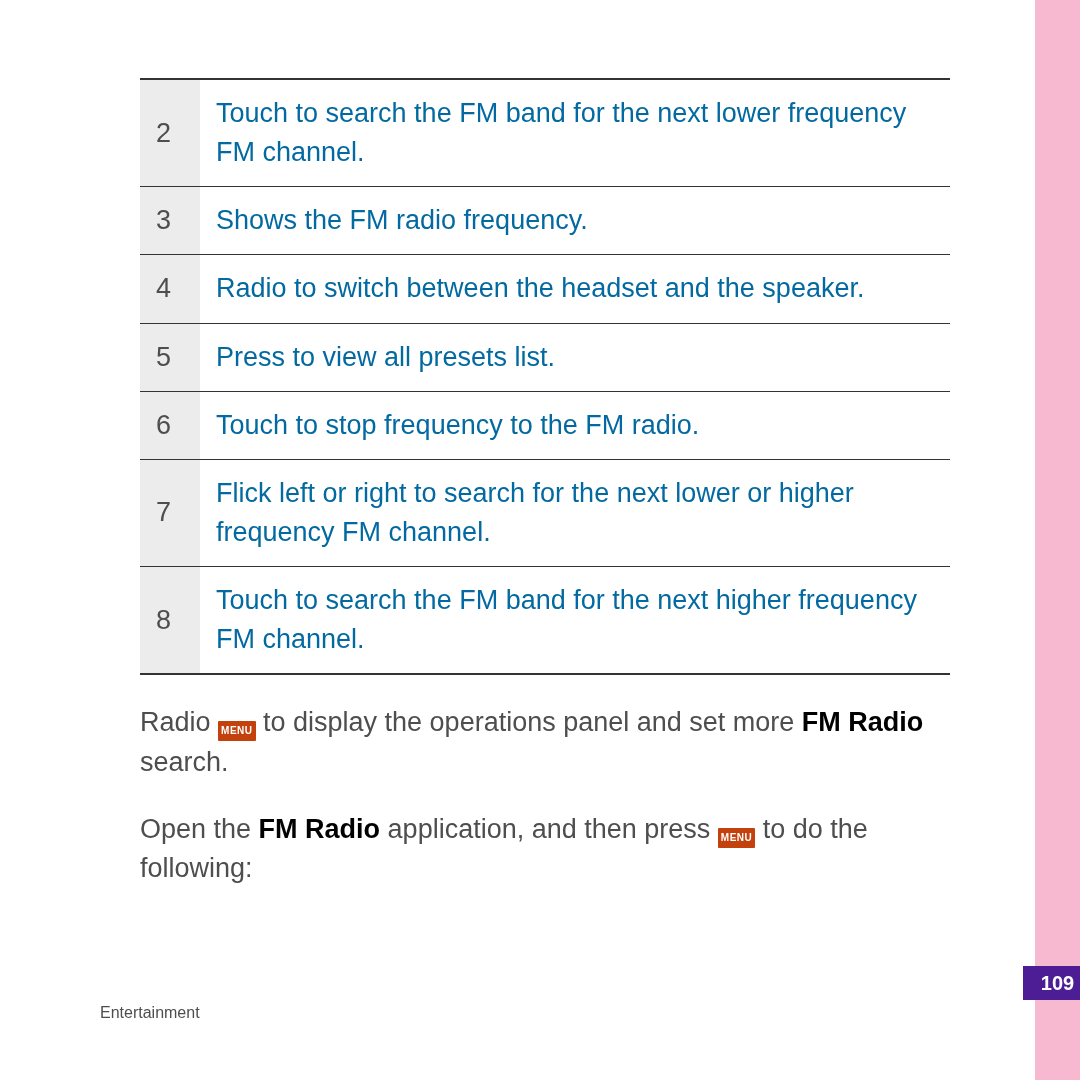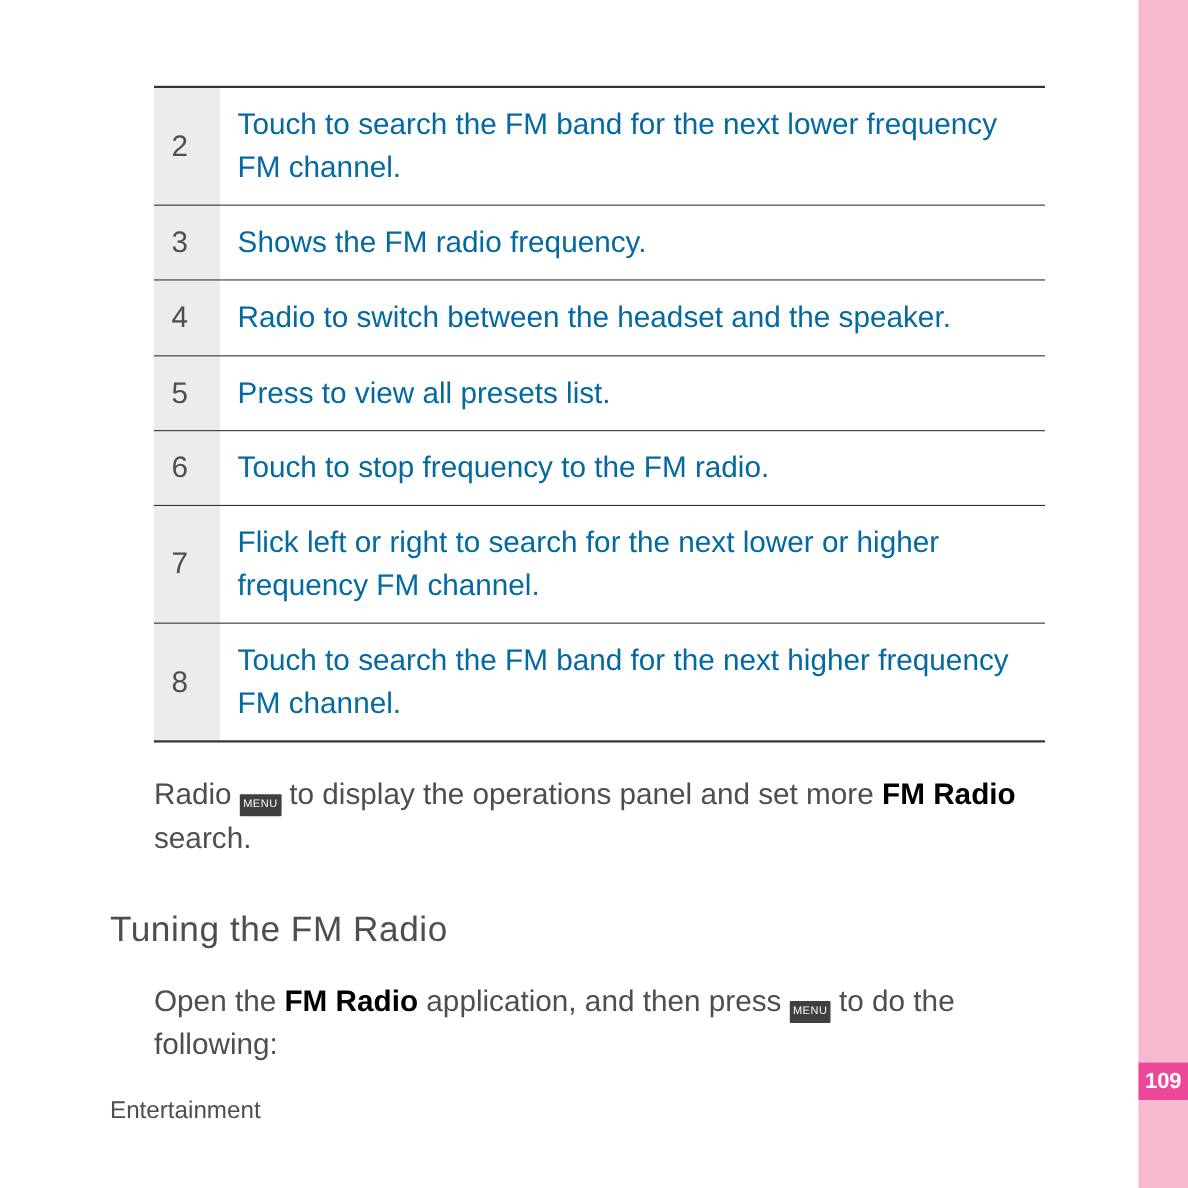--- a/index.html
+++ b/index.html
@@ -22,26 +22,27 @@
     width: 45px;
     height: 1080px;
     background: #f6b9cf;
   }
   .side-page-badge {
     position: absolute;
     right: 0;
     bottom: 80px;
     width: 45px;
     height: 34px;
-    background: #ec4899;
+    background: #4c1d95;
     color: #ffffff;
     font-size: 20px;
     line-height: 34px;
     text-align: center;
     font-weight: 600;
+    padding-left: 12px;
   }
 
   
   .page {
     position: absolute;
     left: 100px;
     top: 0;
     width: 880px;
     height: 1080px;
     box-sizing: border-box;
@@ -78,45 +79,45 @@
     width: 810px;
     margin: 28px 0 0 40px;
     font-size: 27px;
     line-height: 1.45;
     color: #4e4e4e;
   }
 
   .menu-chip {
     display: inline-block;
     vertical-align: -3px;
-    background: #404040;
+    background: #c2410c;
     color: #ffffff;
     font-size: 10px;
-    font-weight: 400;
+    font-weight: 700;
     letter-spacing: 0.5px;
     padding: 5px 3px;
     line-height: 1;
     border-radius: 1px;
   }
 
   .bold { font-weight: 700; color:#000000; }
 
   h2.section {
     margin: 44px 0 0 0;
     font-size: 32px;
     font-weight: 400;
     color: #4e4e4e;
     letter-spacing: 0.5px;
   }
 
   .footer-chapter {
     position: absolute;
     left: 0;
     bottom: 58px;
-    font-size: 22px;
+    font-size: 16px;
     color: #4e4e4e;
   }
 </style>
 </head>
 <body>
 
 <div class="side-tab">
   <div class="side-page-badge">109</div>
 </div>
 
@@ -152,21 +153,20 @@
       <td class="num">8</td>
       <td>Touch to search the FM band for the next higher frequency FM channel.</td>
     </tr>
   </tbody>
     </table>
 
   <p class="para">
     <span>Radio </span><span class="menu-chip">MENU</span><span> to display the operations panel and set more </span><span class="bold">FM Radio</span><span> search.</span>
   </p>
 
-  <h2 class="section">Tuning the FM Radio</h2>
 
   <p class="para">
     <span>Open the </span><span class="bold">FM Radio</span><span> application, and then press </span><span class="menu-chip">MENU</span><span> to do the following:</span>
   </p>
 
   <div class="footer-chapter">Entertainment</div>
 
 </div>
 
 </body></html>

